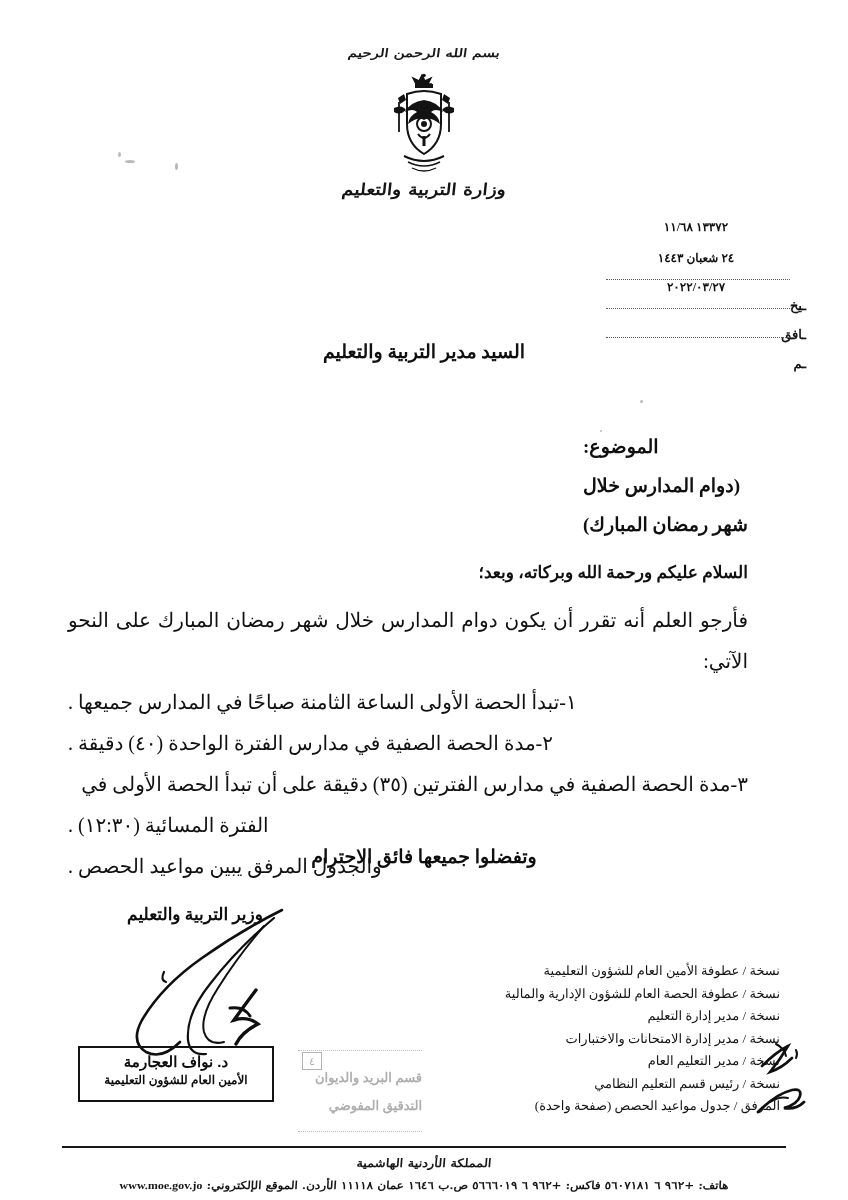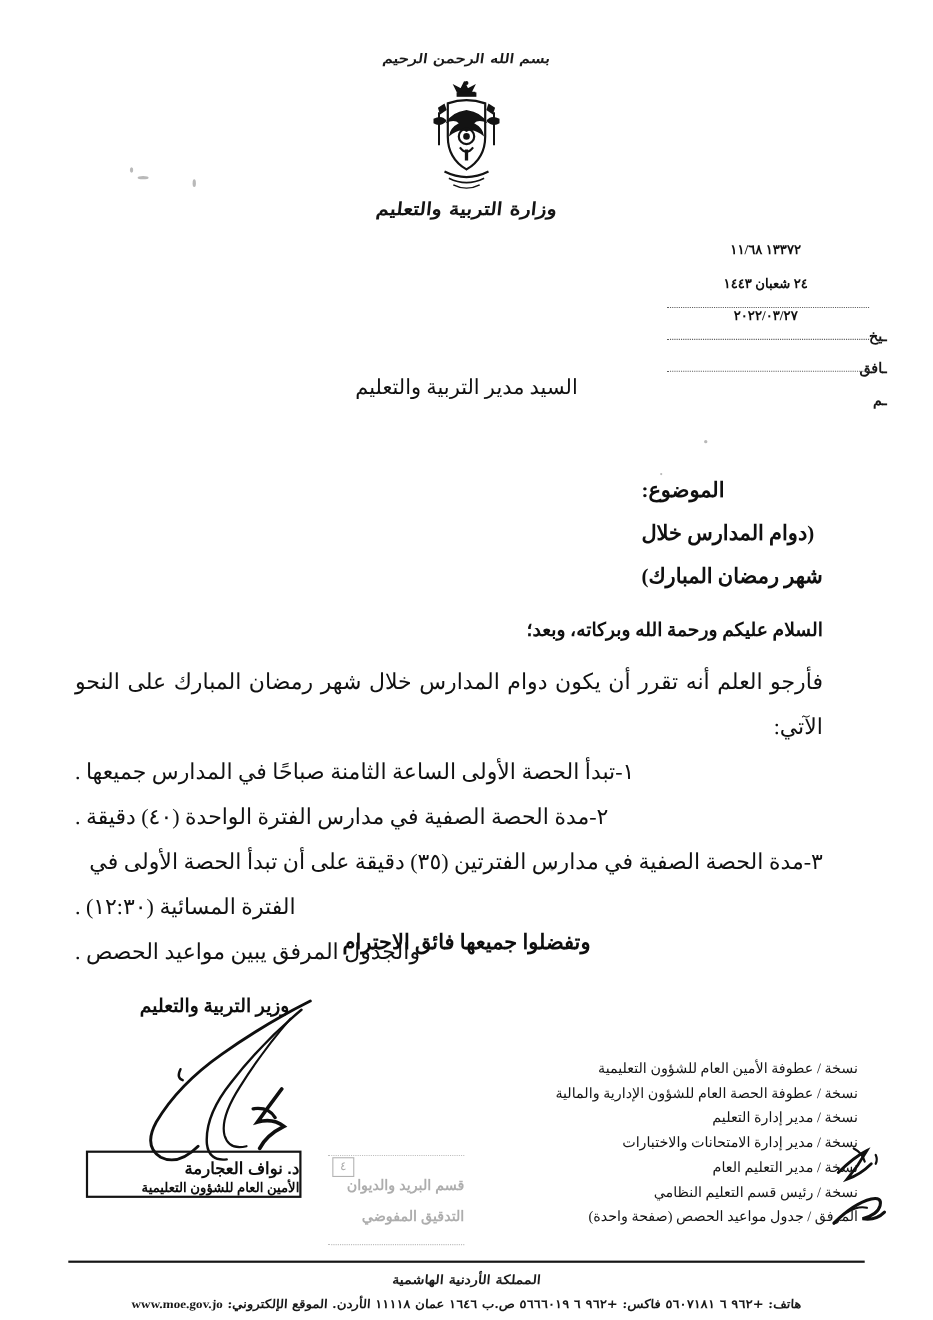--- a/index.html
+++ b/index.html
@@ -107,21 +107,21 @@
   .ref-row.first .ref-value { top: -2px; }
 
   
   .addressee {
     position: absolute;
     top: 340px;
     left: 0;
     right: 0;
     text-align: center;
     font-size: 19px;
-    font-weight: 400;
+    font-weight: 700;
     font-family: "Liberation Serif", serif;
     color: #101010;
   }
   .subject-block {
     position: absolute;
     top: 427px;
     right: 100px;
     text-align: left;
     font-family: "Liberation Serif", serif;
     font-size: 19px;
@@ -180,23 +180,24 @@
     top: 900px;
     left: 78px;
     width: 230px;
     height: 190px;
   }
   .stamp-box {
     position: absolute;
     top: 1046px;
     left: 78px;
     width: 196px;
-    height: 43px;
+    height: 56px;
     border: 2px solid #131313;
     box-sizing: border-box;
+    text-align: center;
     direction: rtl;
     padding-top: 5px;
   }
   .stamp-name {
     font-size: 15px;
     font-weight: 700;
     font-family: "Liberation Sans", sans-serif;
     letter-spacing: 1px;
     color: #0d0d0d;
   }

